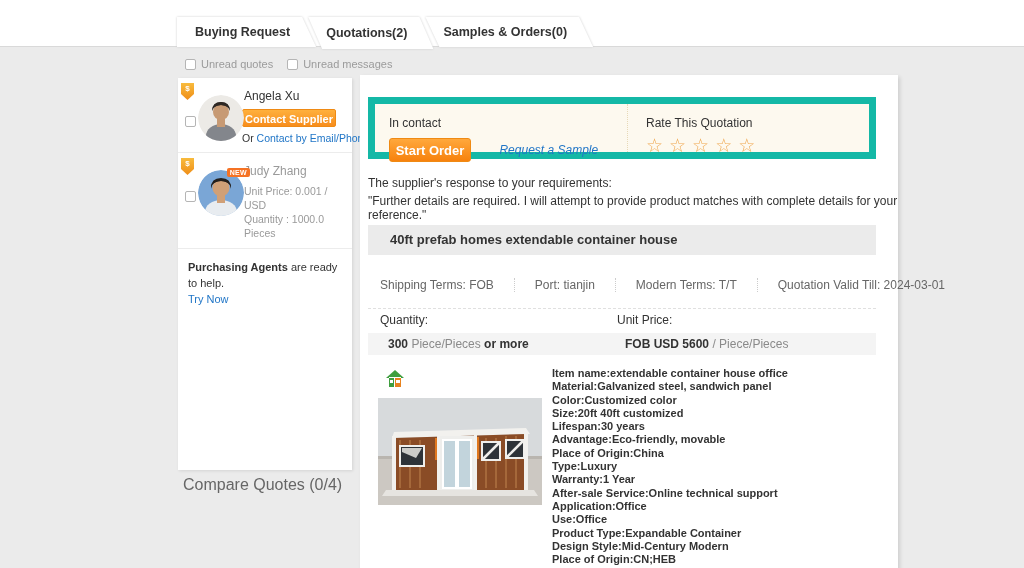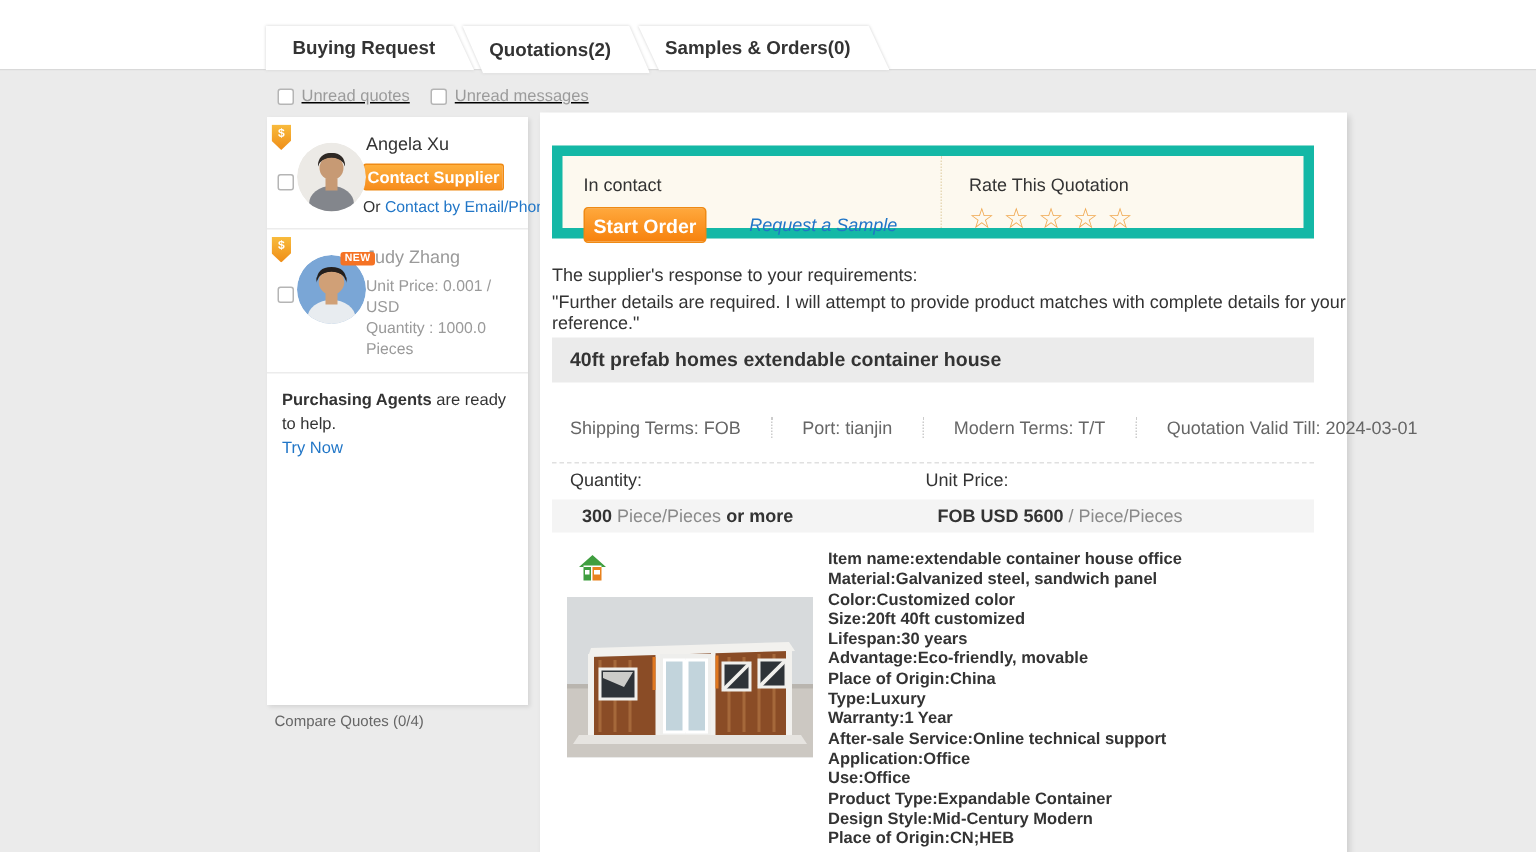--- a/index.html
+++ b/index.html
@@ -10,21 +10,21 @@
   .topbar { position:absolute; left:0; top:0; width:1024px; height:47px; background:#fff; border-bottom:1px solid #d9d9d9; z-index:1; }
   .tabs { position:absolute; left:177px; top:17px; height:31px; display:flex; z-index:3; }
   .tab { position:relative; height:30px; margin-right:-8px; filter:drop-shadow(0 0 1px #cfcfcf); }
   .tab-inner { height:100%; background:#fff; display:flex; align-items:center; padding:0 26px 0 18px;
     clip-path:polygon(0 0, calc(100% - 14px) 0, 100% 100%, 14px 100%);
     font-size:12.5px; font-weight:bold; color:#333; white-space:nowrap; }
   .tab.first .tab-inner { clip-path:polygon(0 0, calc(100% - 14px) 0, 100% 100%, 0 100%); }
   .tab.active { height:32px; z-index:4; }
 
   
-  .filters { position:absolute; left:185px; top:58px; display:flex; gap:14px; align-items:center; z-index:2;text-decoration:underline; }
+  .filters { position:absolute; left:185px; top:58px; display:flex; gap:14px; align-items:center; z-index:2; }
   .filter { display:flex; align-items:center; gap:5px; font-size:11px; color:#9b9b9b; }
   .checkbox { width:11px; height:11px; background:#fff; border:1px solid #b5b5b5; border-radius:2px; display:inline-block; }
 
   
   .sidebar { position:absolute; left:178px; top:78px; width:174px; height:392px; background:#fff; box-shadow:1px 1px 3px rgba(0,0,0,0.10); z-index:2; }
   .sup-card { position:relative; border-bottom:1px solid #ececec; padding:8px 8px 8px 62px; min-height:67px; }
   .badge { position:absolute; left:3px; top:5px; width:13px; height:17px;
     background:linear-gradient(#f8bb3d,#ef8d17); clip-path:polygon(0 0,100% 0,100% 64%,50% 100%,0 64%);
     color:#fff; font-size:8px; font-weight:bold; text-align:center; line-height:12px; }
   .sup-check { position:absolute; left:7px; top:38px; }
@@ -35,40 +35,40 @@
   .sup-name { font-size:12px; color:#333; margin:3px 0 6px 4px; }
   .sup-name.muted { color:#9a9a9a; }
   .btn-contact { display:inline-block; width:94px; height:18px; line-height:18px; text-align:center; color:#fff;
     font-size:11px; font-weight:bold; background:linear-gradient(#ffb03c,#f78d1d); border:1px solid #ef8a14;
     border-radius:2px; margin-left:2px; cursor:pointer; }
   .or-line { font-size:10.5px; color:#333; margin:5px 0 0 2px; white-space:nowrap; }
   .link { color:#2176c7; text-decoration:none; cursor:pointer; }
   .sup-meta { font-size:10.5px; color:#9a9a9a; line-height:14px; margin-left:4px; }
   .agents { padding:10px 10px 10px 10px; font-size:11px; color:#333; line-height:16px; }
   .agents b { font-weight:bold; }
-  .compare { position:absolute; left:183px; top:476px; font-size:10px; color:#666; z-index:2; }
+  .compare { position:absolute; left:183px; top:476px; font-size:16px; color:#666; z-index:2; }
 
   
   .main { position:absolute; left:360px; top:75px; width:538px; height:540px; background:#fff; box-shadow:2px 2px 4px rgba(0,0,0,0.12); z-index:2; }
 
   .action-box { position:absolute; left:8px; top:22px; width:508px; height:62px; background:#fdf9ef; border:7px solid #14b8a6; display:flex; }
   .action-left { width:252px; padding:12px 0 0 14px; }
   .action-right { flex:1; border-left:1px dotted #e7d9b8; padding:12px 0 0 18px; }
   .status-txt { font-size:12px; color:#333; margin-bottom:8px; }
   .btn-order { display:inline-block; width:82px; height:24px; line-height:24px; text-align:center; color:#fff; font-size:13px; font-weight:bold;
     background:linear-gradient(#ffa83c,#f7820d); border:1px solid #ef8a14; border-radius:3px; cursor:pointer; vertical-align:middle; }
   .sample-link { font-size:12px; margin-left:24px; vertical-align:middle;font-style:italic; }
   .rate-label { font-size:12px; color:#333; margin-bottom:4px; }
   .stars { font-size:19px; color:#f0a952; letter-spacing:6px; cursor:pointer; }
 
   .resp-label { position:absolute; left:8px; top:101px; font-size:12px; color:#333; }
   .resp-text { position:absolute; left:8px; top:119px; font-size:12px; color:#333; }
 
   .prod-title { position:absolute; left:8px; top:150px; width:508px; height:30px; background:#ebebeb;
-    font-size:13px; font-weight:600; color:#333; line-height:30px; padding-left:12px; }
+    font-size:13px; font-weight:600; color:#333; line-height:30px; padding-left:22px; }
 
   .terms-row { position:absolute; left:8px; top:203px; width:508px; border-bottom:1px dashed #e0e0e0; padding-bottom:16px; display:flex; align-items:center; }
   .term { font-size:12px; color:#666; padding:0 20px; border-right:1px dotted #ccc; line-height:14px; white-space:nowrap; }
   .term:first-child { padding-left:12px; }
   .term:last-child { border-right:none; }
 
   .qty-labels { position:absolute; left:8px; top:238px; width:508px; font-size:12px; color:#333; }
   .qty-labels .ql { position:absolute; left:12px; top:0; }
   .qty-labels .ul { position:absolute; left:249px; top:0; }
   .qty-row { position:absolute; left:8px; top:258px; width:508px; height:22px; background:#f4f4f4; font-size:12px; line-height:22px; }

